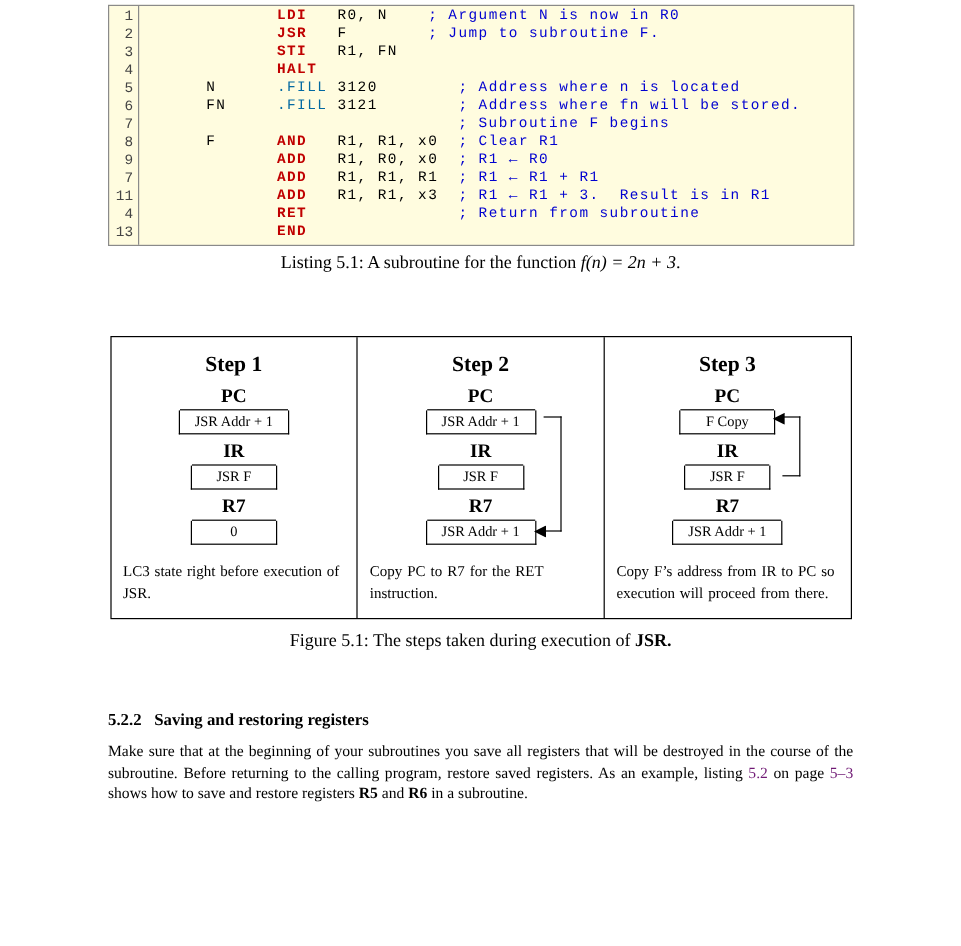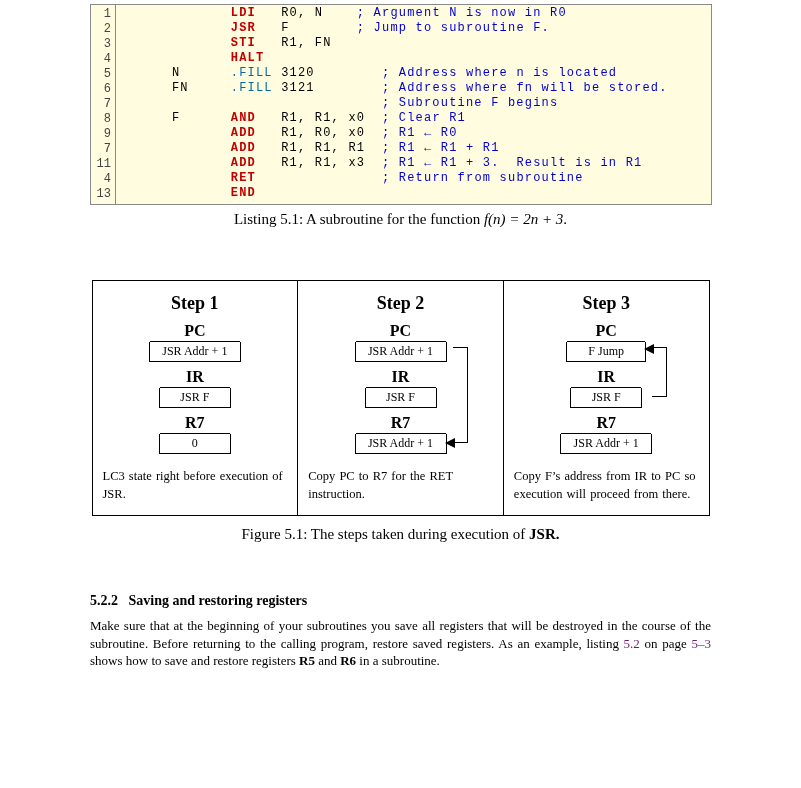--- a/index.html
+++ b/index.html
@@ -187,21 +187,21 @@
               <polygon points="10,0 10,10 0,5" fill="#000"></polygon>
             </svg></div>
         </div>
         <div class="desc">Copy PC to R7 for the RET instruction.</div>
       </div>
       <div class="panel">
         <div class="step-head">Step 3</div>
         <div style="position: relative;">
           <div class="regblock">
             <div class="reglabel" style="width: 78px;">PC</div>
-            <div class="regval" style="width: 78px;">F Jump</div>
+            <div class="regval" style="width: 78px;">F Copy</div>
           </div>
           <div class="regblock">
             <div class="reglabel" style="width: 70px;">IR</div>
             <div class="regval" style="width: 70px;">JSR F</div>
           </div>
           <div class="regblock">
             <div class="reglabel">R7</div>
             <div class="regval">JSR Addr + 1</div>
           </div>
           <div style="position: absolute; left: 92px; top: 25px; width: 14px; height: 48px; border-top: 1px solid rgb(0, 0, 0); border-right: 1px solid rgb(0, 0, 0); border-bottom: 1px solid rgb(0, 0, 0);"></div>

